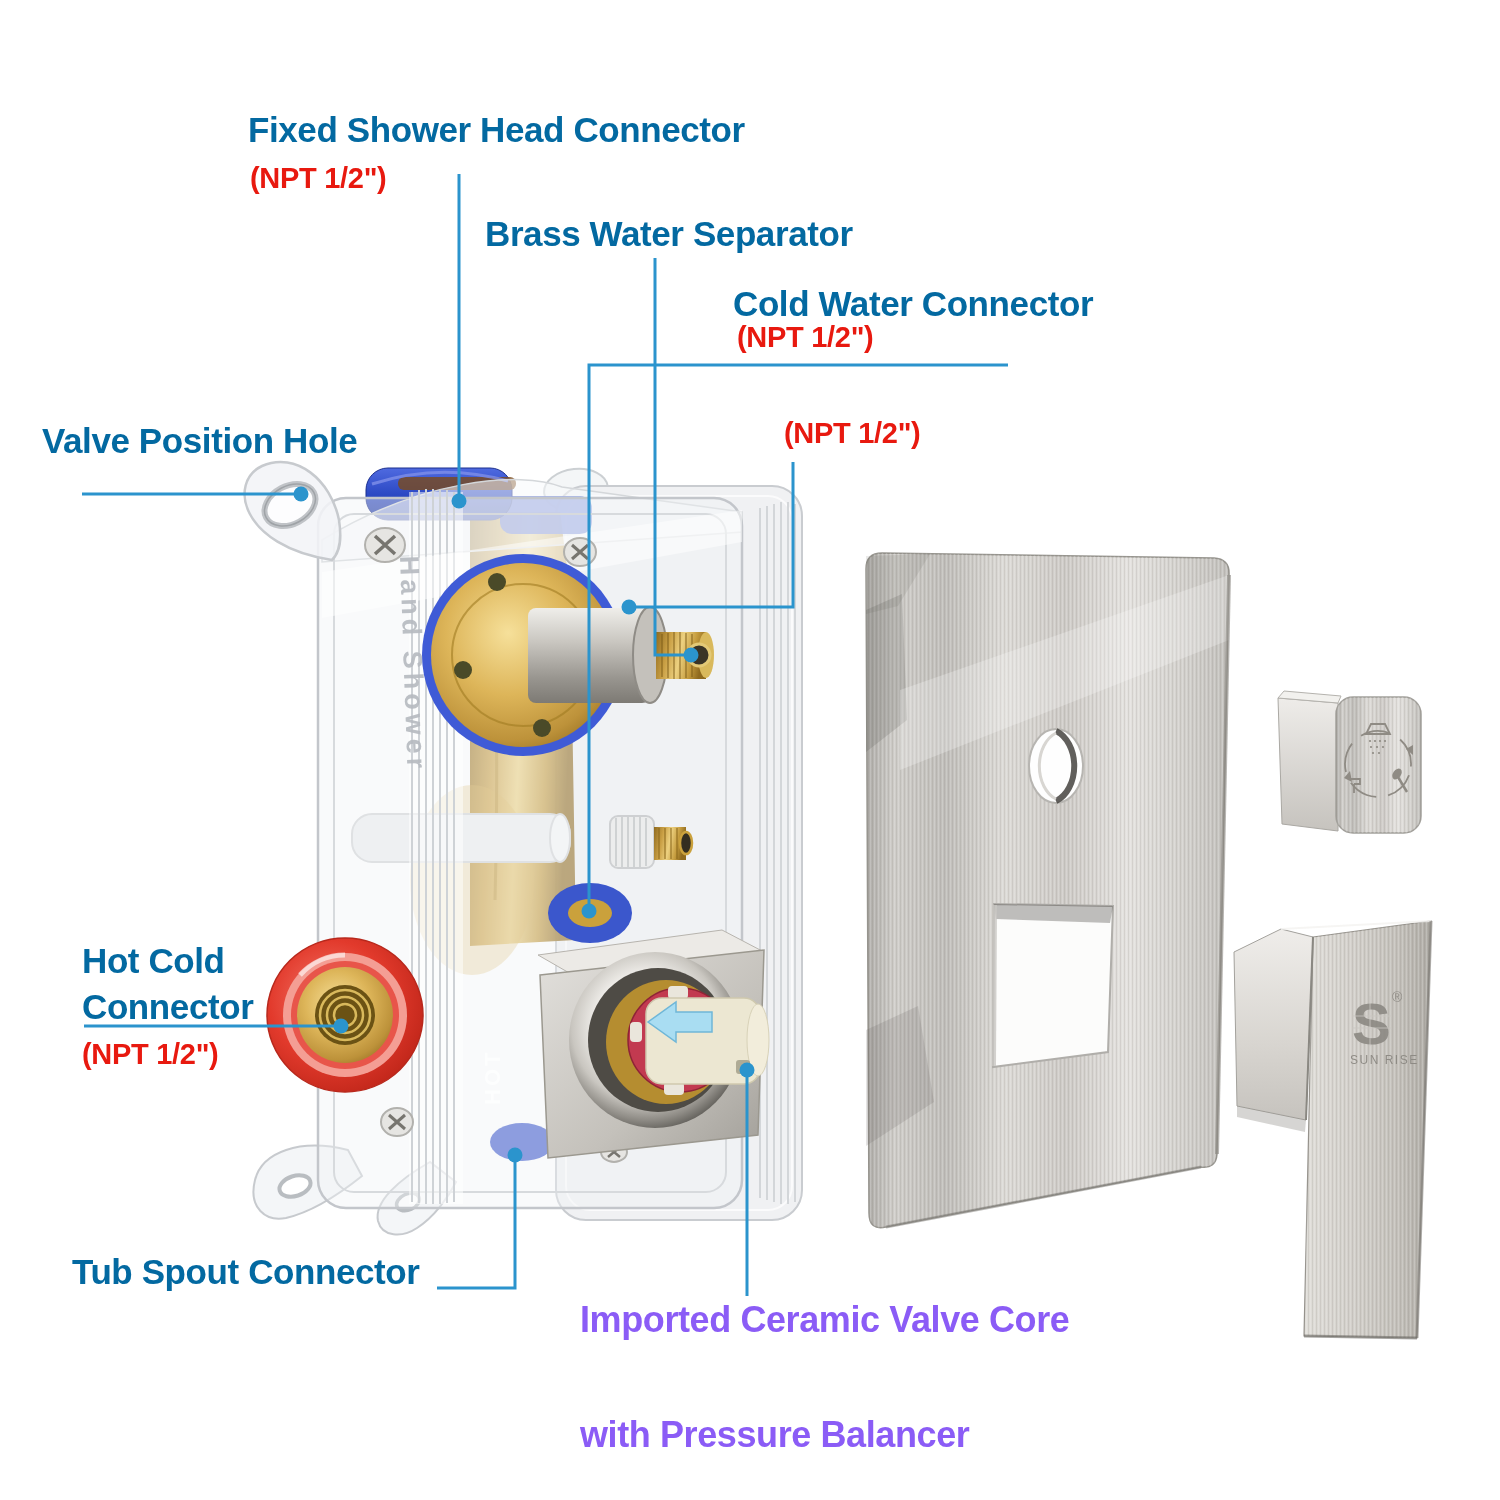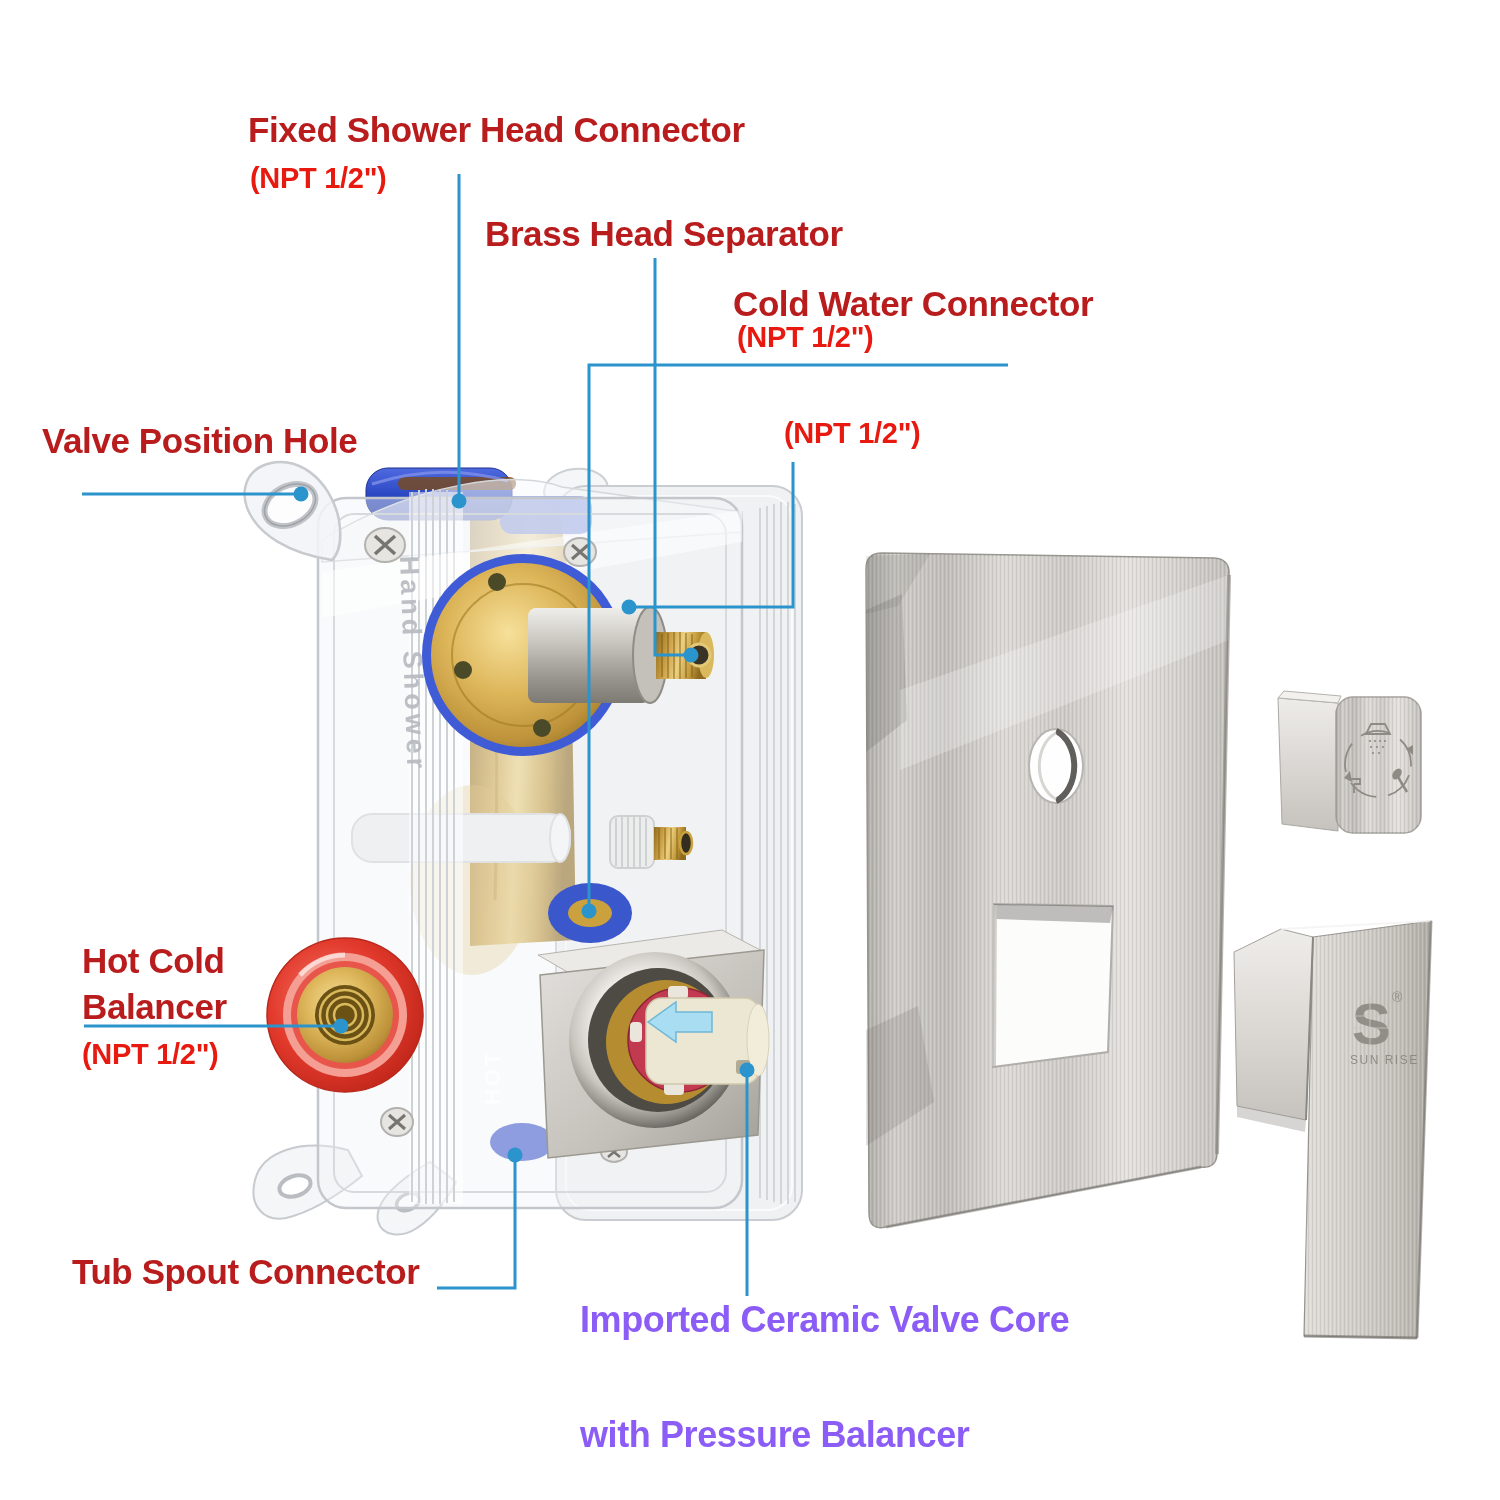--- a/index.html
+++ b/index.html
@@ -1,19 +1,19 @@
 <!DOCTYPE html>
 <html><head>
 <meta charset="utf-8">
 <style>
   html,body{margin:0;padding:0;background:#ffffff;}
   #canvas{position:relative;width:1500px;height:1500px;background:#ffffff;overflow:hidden;
           font-family:"Liberation Sans", sans-serif;}
   #scene{position:absolute;left:0;top:0;}
-  .lbl{position:absolute;color:#b91c1c;font-size:35px;font-weight:600;letter-spacing:-0.4px;white-space:nowrap;}
+  .lbl{position:absolute;color:#0369a1;font-size:35px;font-weight:600;letter-spacing:-0.4px;white-space:nowrap;}
   .npt{position:absolute;color:#e8190f;font-size:29px;font-weight:700;letter-spacing:-0.3px;white-space:nowrap;}
   .accent{position:absolute;color:#8b5cf6;font-size:36px;font-weight:600;letter-spacing:-0.4px;white-space:nowrap;}
 </style>
 </head>
 <body>
 
 <div id="canvas">
 
 <svg id="scene" width="1500" height="1500" viewBox="0 0 1500 1500">
   <defs>
@@ -345,30 +345,30 @@
             <path d="M 1370 996 V 1046"></path>
       </g>
       <text x="1350" y="1064" font-size="12" letter-spacing="1.5" opacity="0.95">SUN RISE</text>
     </g>
   </g>
 </svg>
 
   <div class="lbl" style="left:248px;top:110px">Fixed Shower Head Connector</div>
   <div class="npt" style="left:250px;top:162px">(NPT 1/2")</div>
 
-  <div class="lbl" style="left:485px;top:214px">Brass Head Separator</div>
+  <div class="lbl" style="left:485px;top:214px">Brass Water Separator</div>
 
   <div class="lbl" style="left:733px;top:284px">Cold Water Connector</div>
   <div class="npt" style="left:737px;top:321px">(NPT 1/2")</div>
 
   <div class="npt" style="left:784px;top:417px">(NPT 1/2")</div>
 
   <div class="lbl" style="left:42px;top:421px">Valve Position Hole</div>
 
   <div class="lbl" style="left:82px;top:941px">Hot Cold</div>
-  <div class="lbl" style="left:82px;top:987px">Balancer</div>
+  <div class="lbl" style="left:82px;top:987px">Connector</div>
   <div class="npt" style="left:82px;top:1038px">(NPT 1/2")</div>
 
   <div class="lbl" style="left:72px;top:1252px">Tub Spout Connector</div>
 
   <div class="accent" style="left:580px;top:1299px">Imported Ceramic Valve Core</div>
   <div class="accent" style="left:580px;top:1414px">with Pressure Balancer</div>
 </div>
 
 </body></html>

